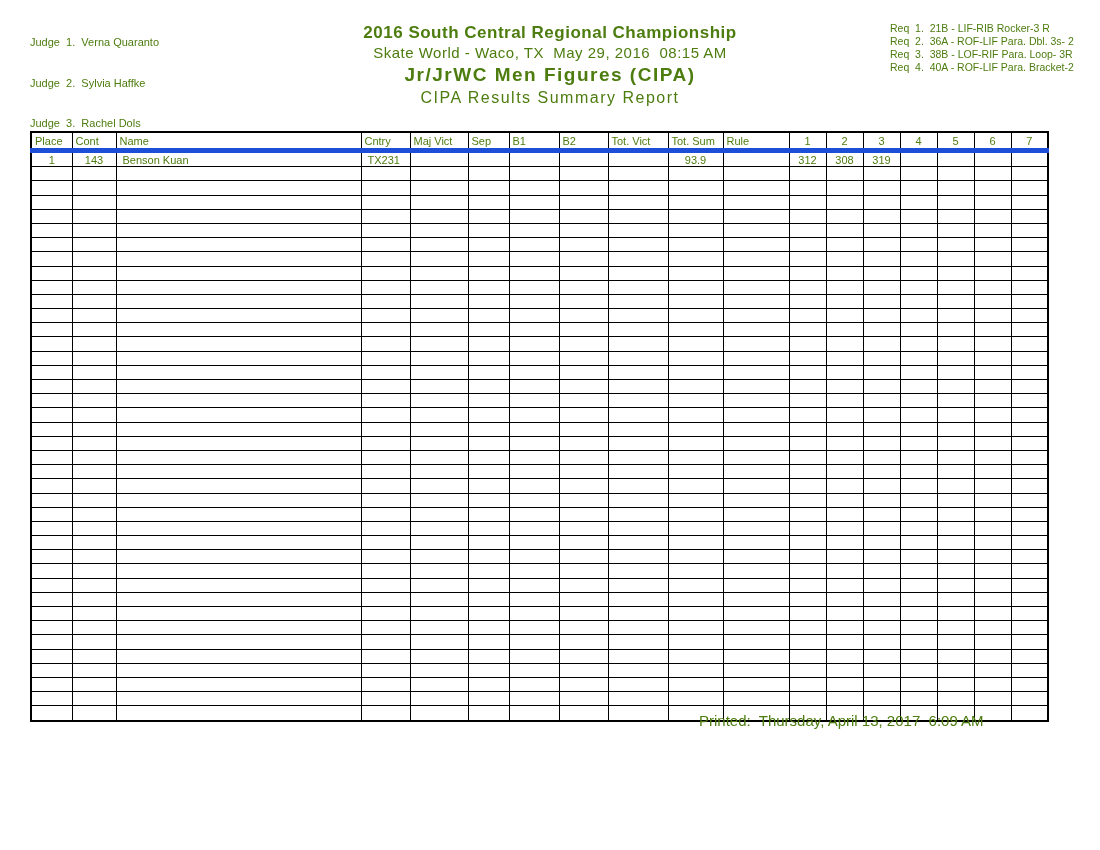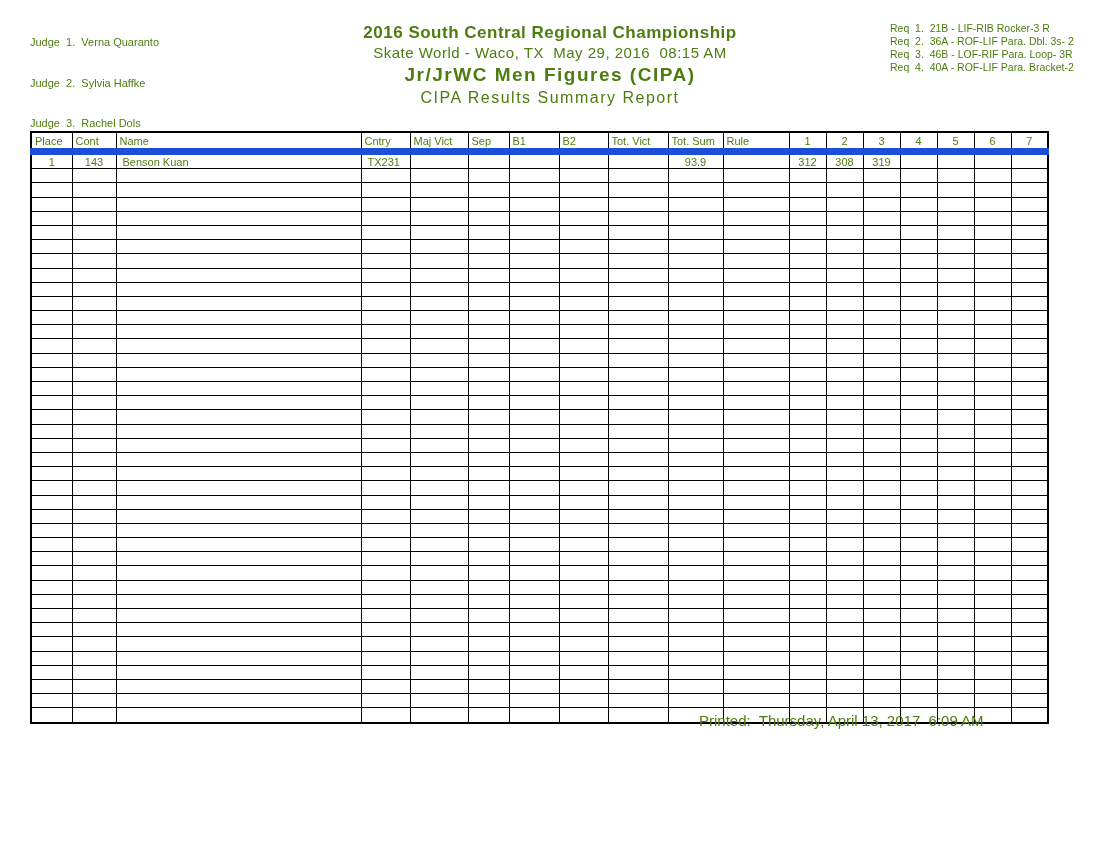--- a/index.html
+++ b/index.html
@@ -55,21 +55,21 @@
   table.results th, table.results td {
     border: 1px solid #000000;
     padding: 0 3px;
     font-weight: normal;
     white-space: nowrap;
     overflow: hidden;
     line-height: 12px;
   }
   table.results thead th {
     height: 15px;
-    border-bottom: 7px solid #1d4ed8;
+    border-bottom: 5px solid #1d4ed8;
     text-align: left;
   }
   table.results tbody td { height: 13.2px; }
   .ac { text-align: center !important; }
   .al { text-align: left !important; }
   .pad6 { padding-left: 6px !important; }
 
   
   .footer {
     position: absolute;
@@ -94,21 +94,21 @@
   <div class="title-block">
     <div class="title-main">2016 South Central Regional Championship</div>
     <div class="title-venue">Skate World - Waco, TX  May 29, 2016  08:15 AM</div>
     <div class="title-event">Jr/JrWC Men Figures (CIPA)</div>
     <div class="title-report">CIPA Results Summary Report</div>
   </div>
 
   <div class="req-block">
     <div class="req-line">Req  1.  21B - LIF-RIB Rocker-3 R</div>
     <div class="req-line">Req  2.  36A - ROF-LIF Para. Dbl. 3s- 2</div>
-    <div class="req-line">Req  3.  46B - LOF-RIF Para. Loop- 3R</div>
+    <div class="req-line">Req  3.  38B - LOF-RIF Para. Loop- 3R</div>
     <div class="req-line">Req  4.  40A - ROF-LIF Para. Bracket-2</div>
   </div>
 
   <table class="results">
     <colgroup>
       <col style="width:41px">
         <col style="width:44px">
         <col style="width:245px">
         <col style="width:49px">
       <col style="width:58px">

